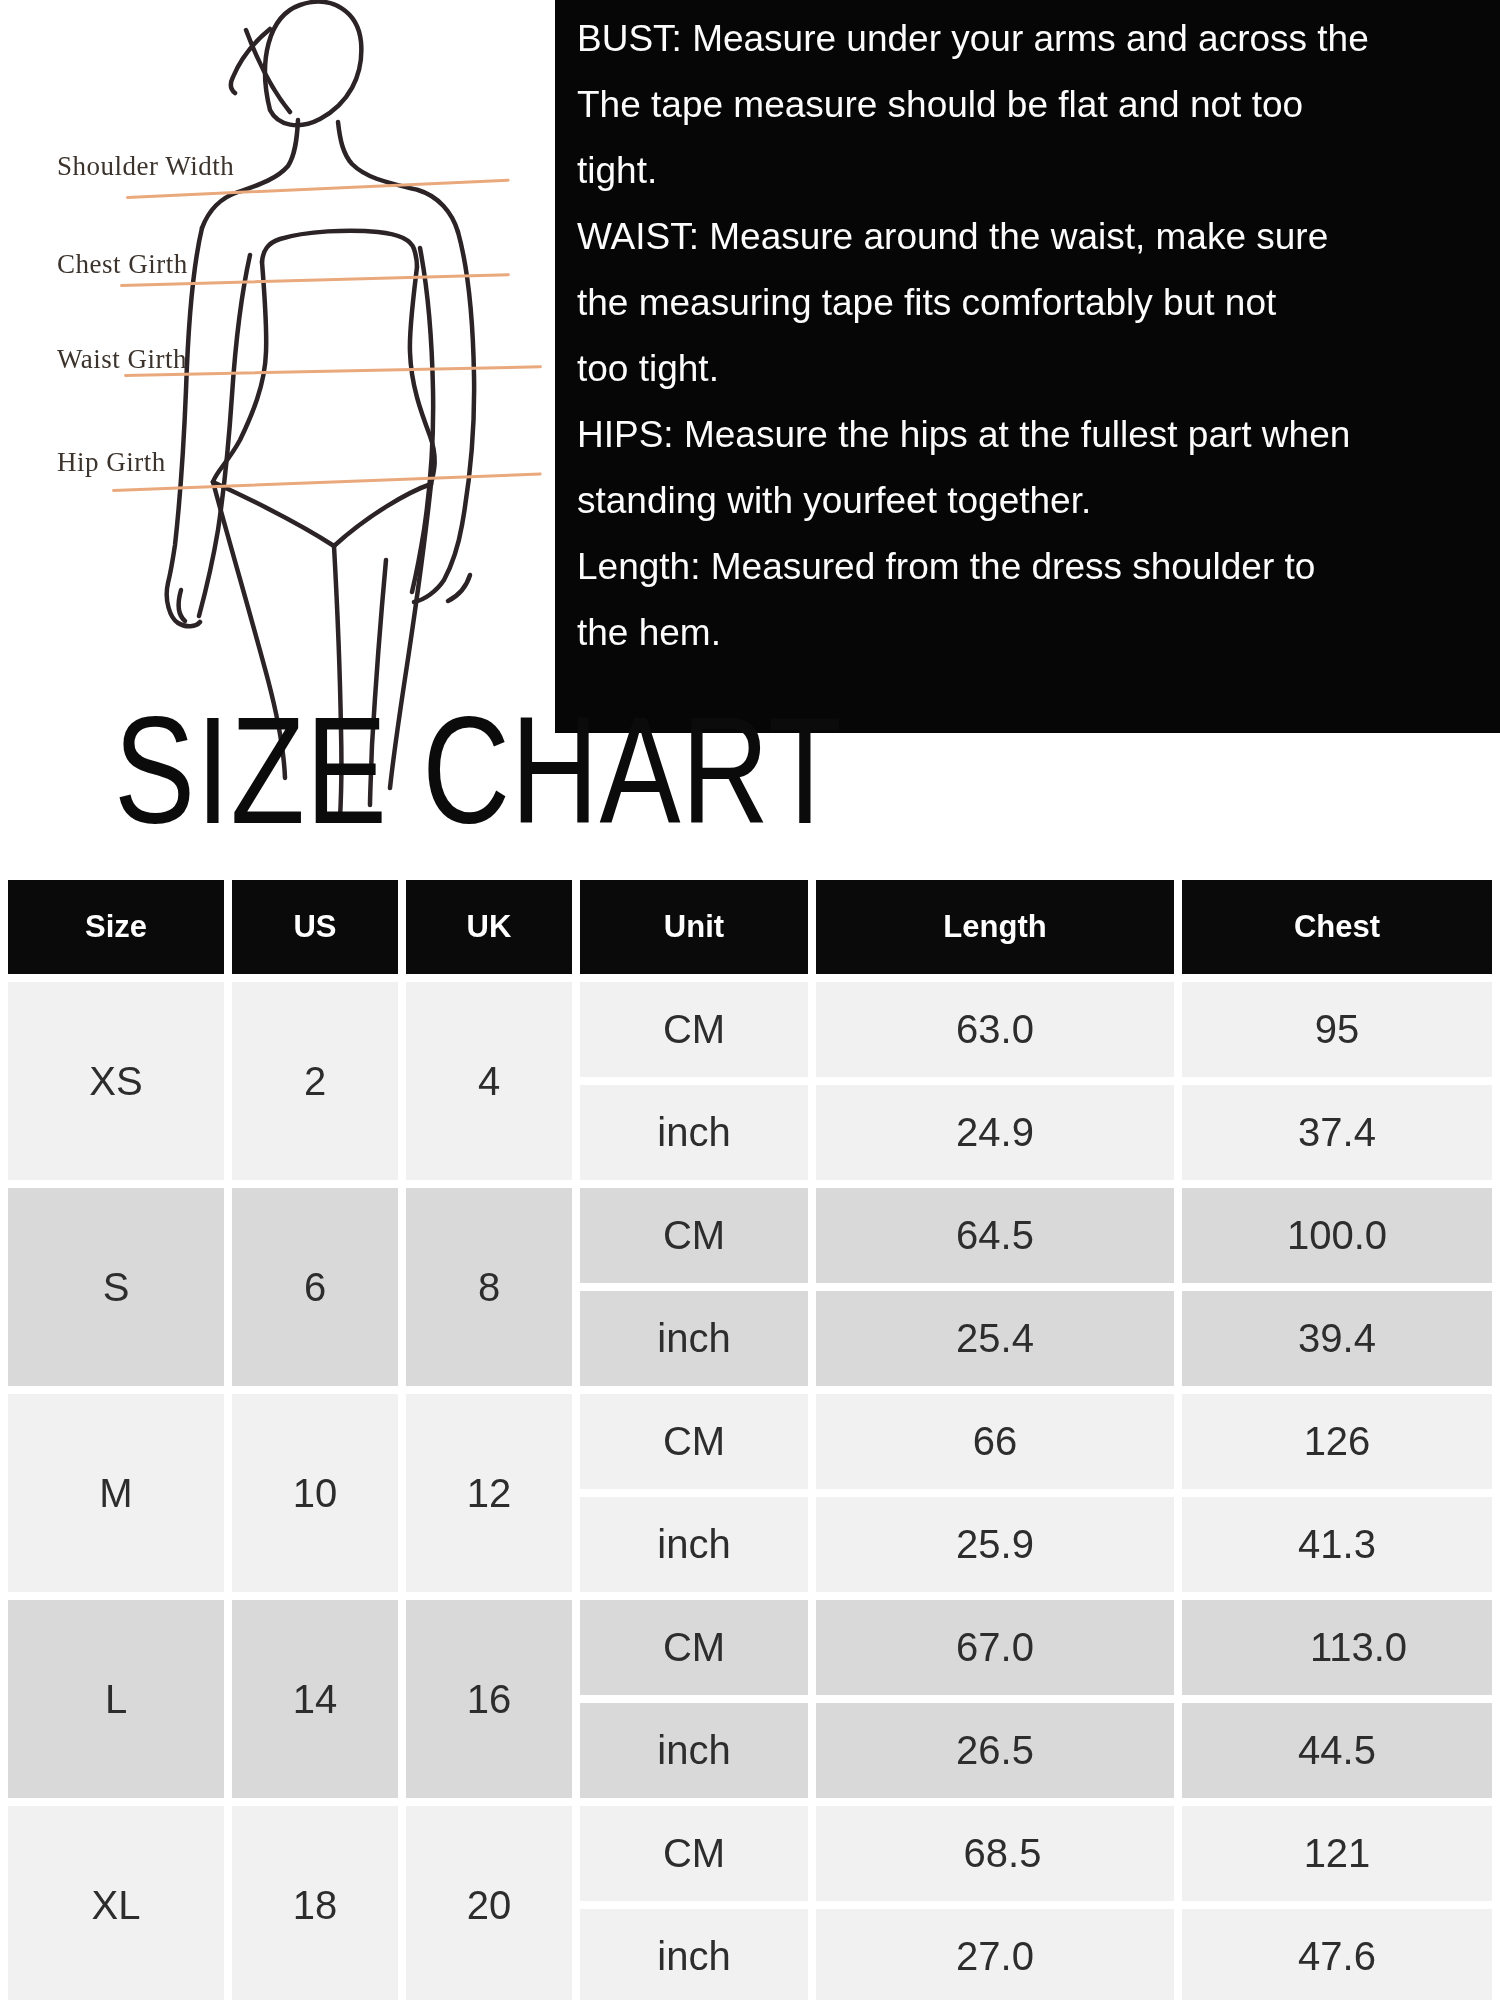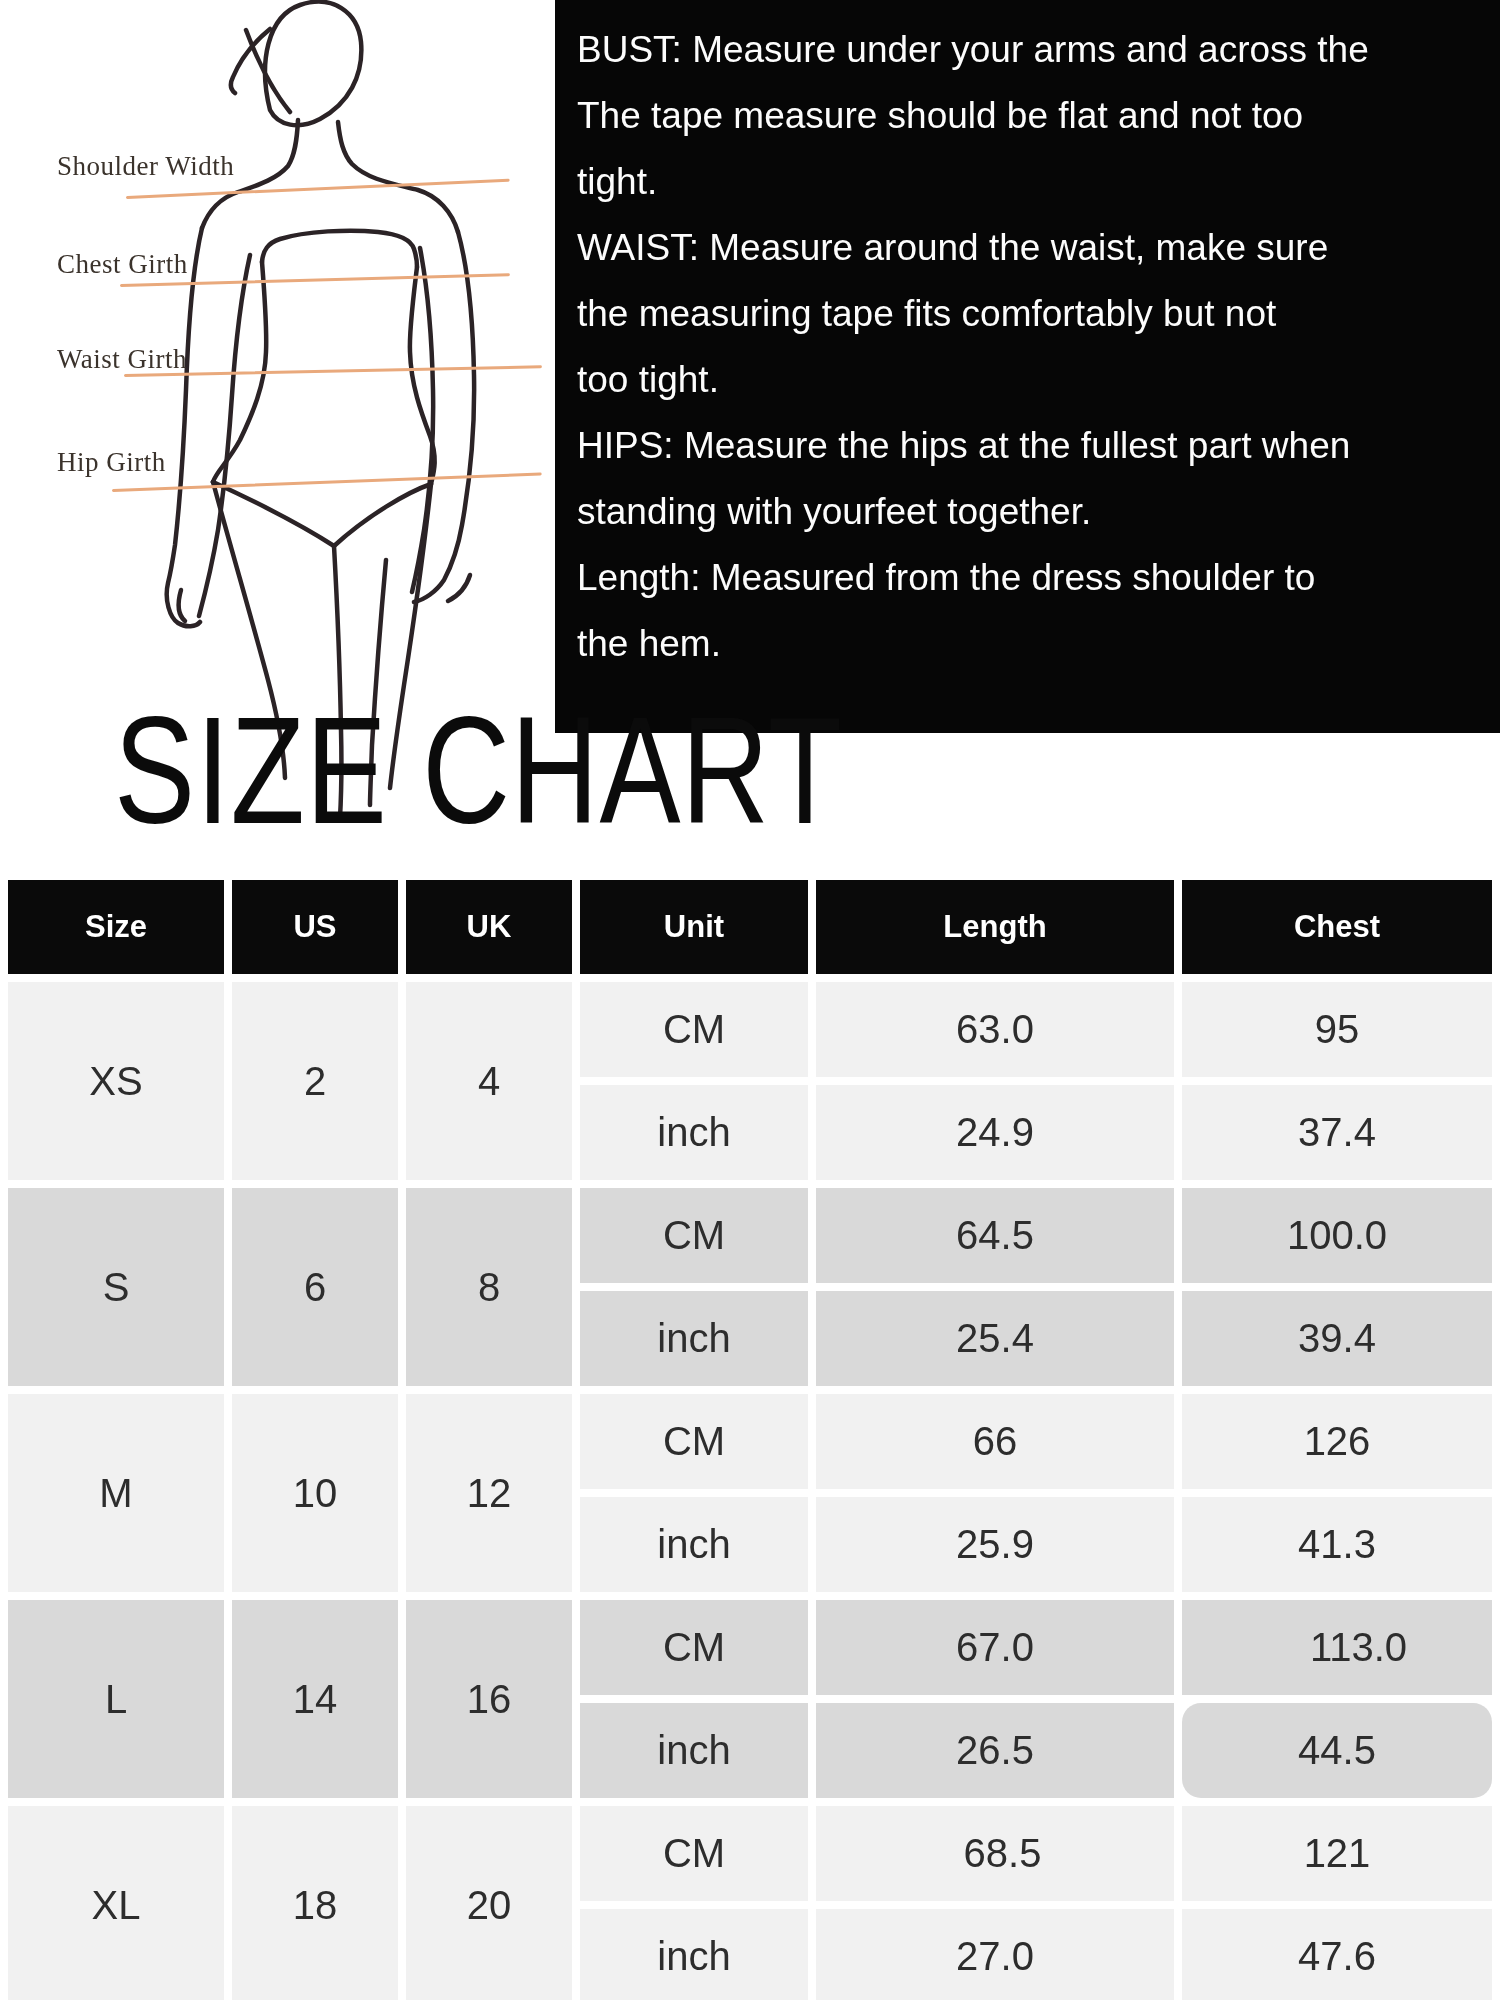--- a/index.html
+++ b/index.html
@@ -28,21 +28,21 @@
     transform-origin:left center;border-radius:2px;
   }
   .line-shoulder{left:126px;top:196px;width:384px;transform:rotate(-2.6deg);}
   .line-chest{left:120px;top:284px;width:390px;transform:rotate(-1.6deg);}
   .line-waist{left:124px;top:374px;width:418px;transform:rotate(-1.2deg);}
   .line-hip{left:112px;top:489px;width:430px;transform:rotate(-2.2deg);}
   
   .instructions{
     position:absolute;left:555px;top:0;width:945px;height:733px;
     background:var(--box-bg);color:#fcfcfc;
-    padding:17px 0 0 22px;box-sizing:border-box;overflow:hidden;
+    padding:6px 0 0 22px;box-sizing:border-box;overflow:hidden;
   }
   .ins-line{font-size:37px;line-height:66px;white-space:nowrap;}
   
   .title-wrap{
     position:absolute;left:0;top:700px;width:1247px;height:140px;
     text-align:left;
   }
   .title-text{
     display:inline-block;position:relative;left:23px;
     font-size:152px;line-height:140px;font-weight:400;color:#0b0b0b;
@@ -186,21 +186,21 @@
         <td rowspan="2" style="background: rgb(217, 217, 217);">L</td>
         <td rowspan="2" style="background: rgb(217, 217, 217);">14</td>
         <td rowspan="2" style="background: rgb(217, 217, 217);">16</td>
         <td style="background: rgb(217, 217, 217);">CM</td>
         <td style="background: rgb(217, 217, 217);">67.0</td>
         <td style="background: rgb(217, 217, 217); padding-left: 44px;">113.0</td>
       </tr>
       <tr>
         <td style="background: rgb(217, 217, 217);">inch</td>
         <td style="background: rgb(217, 217, 217);">26.5</td>
-        <td style="background: rgb(217, 217, 217); border-radius: 19px;">44.5</td>
+        <td style="background: rgb(217, 217, 217);">44.5</td>
       </tr>
       <tr>
         <td rowspan="2" style="background: rgb(241, 241, 241);">XL</td>
         <td rowspan="2" style="background: rgb(241, 241, 241);">18</td>
         <td rowspan="2" style="background: rgb(241, 241, 241);">20</td>
         <td style="background: rgb(241, 241, 241);">CM</td>
         <td style="background: rgb(241, 241, 241); padding-left: 16px;">68.5</td>
         <td style="background: rgb(241, 241, 241);">121</td>
       </tr>
       <tr>

